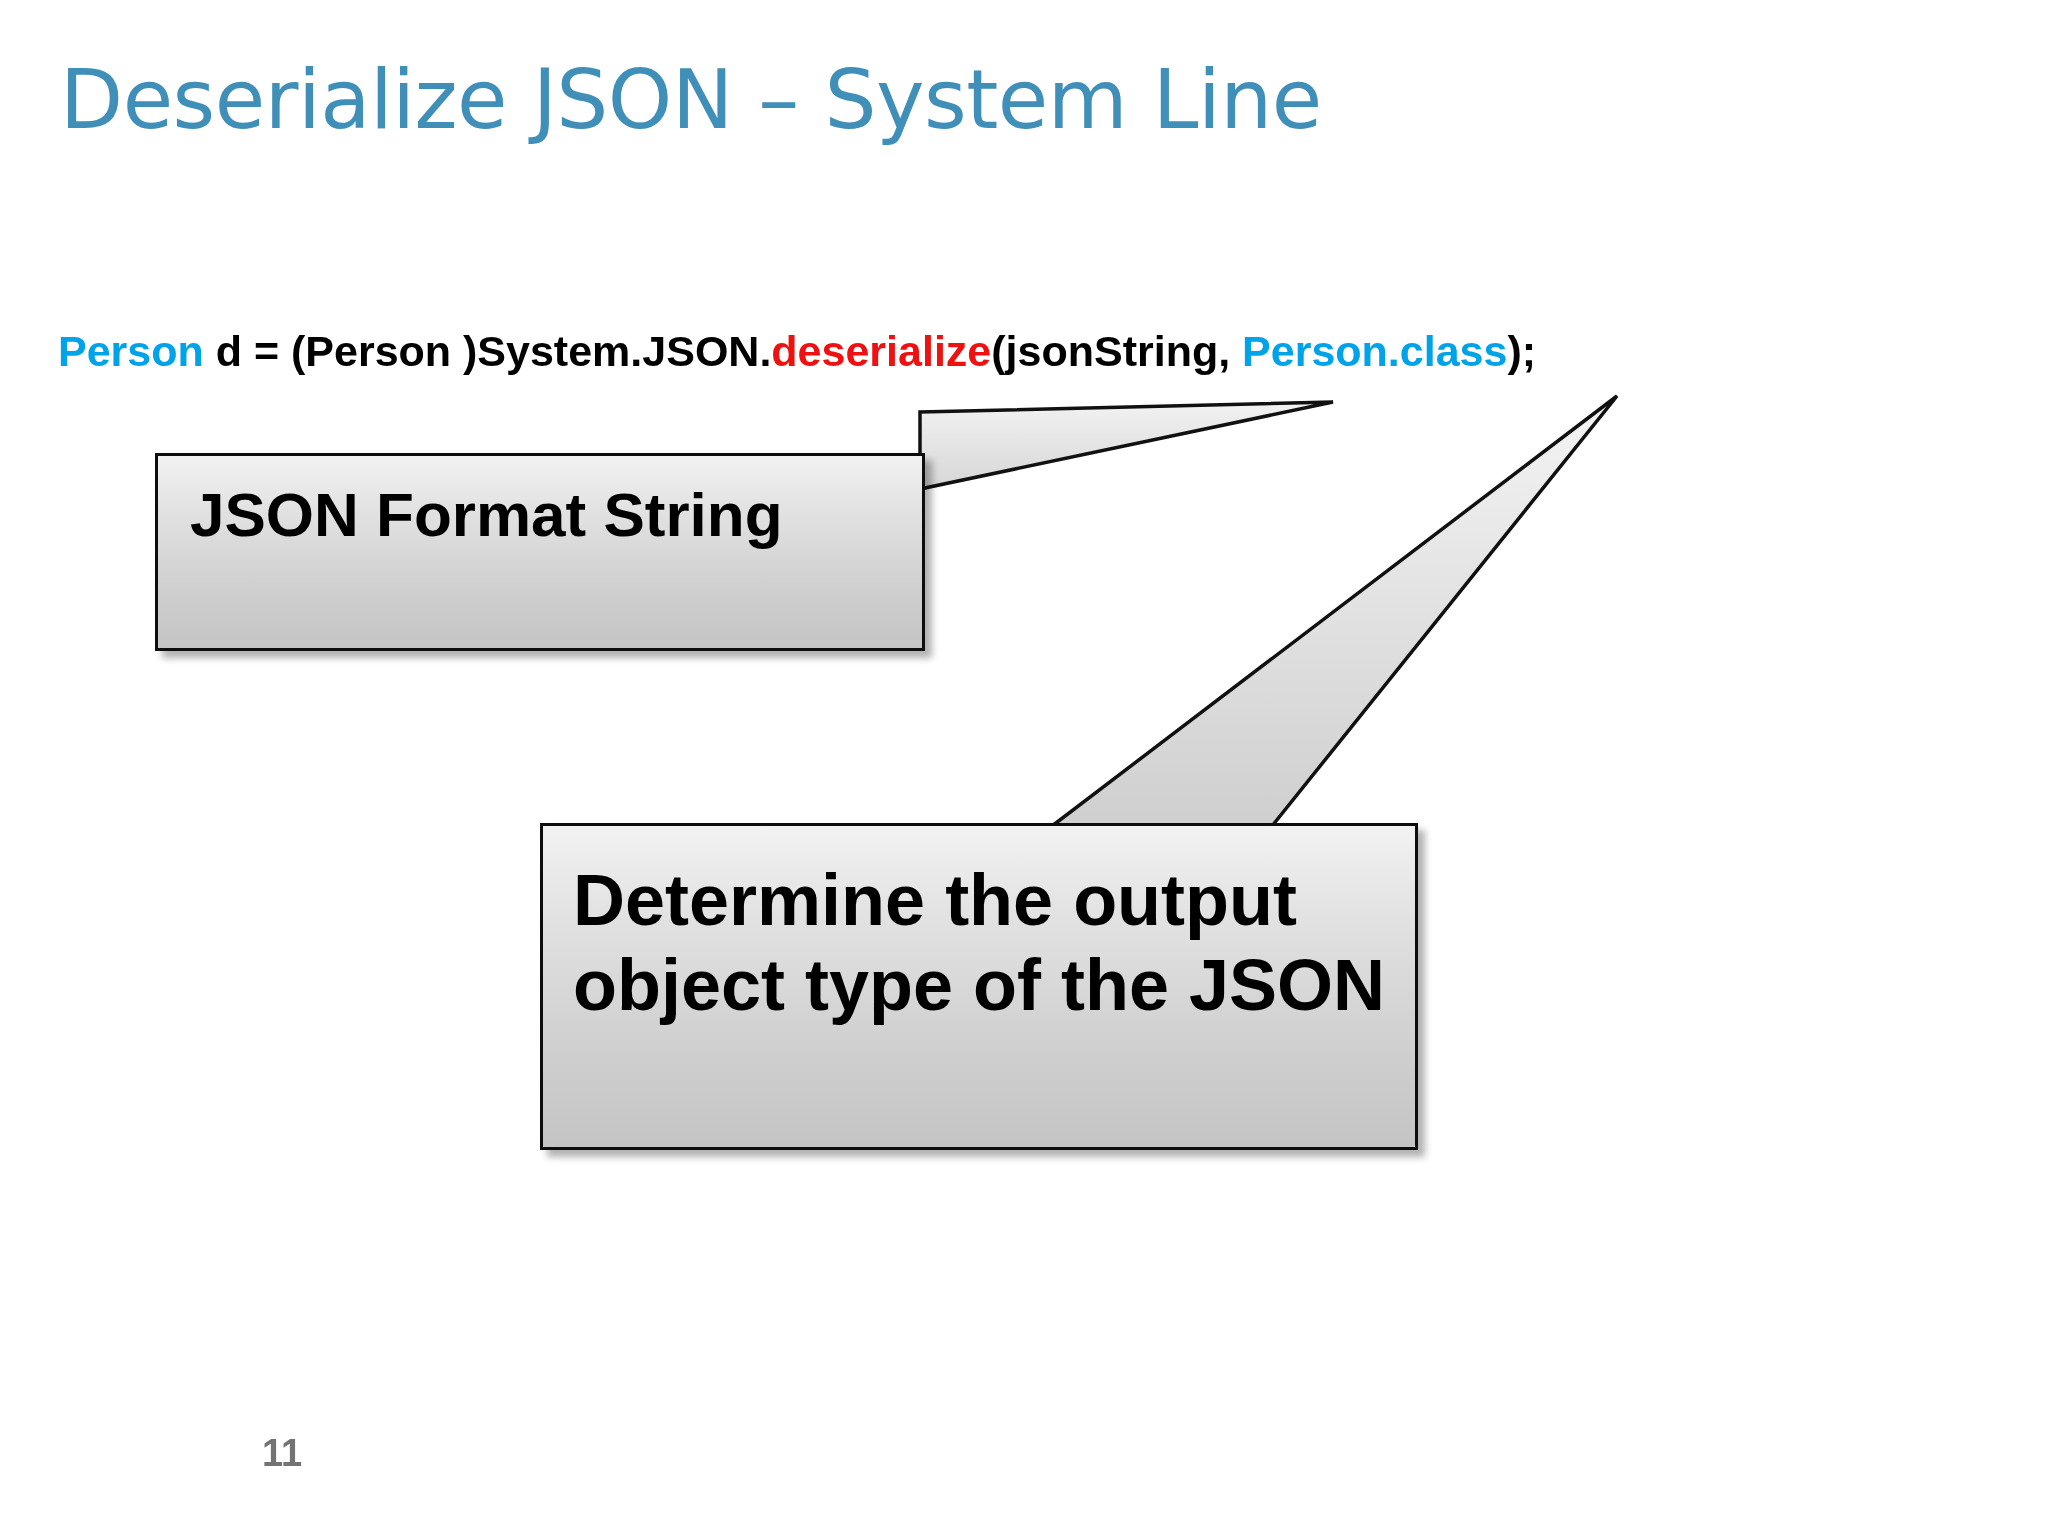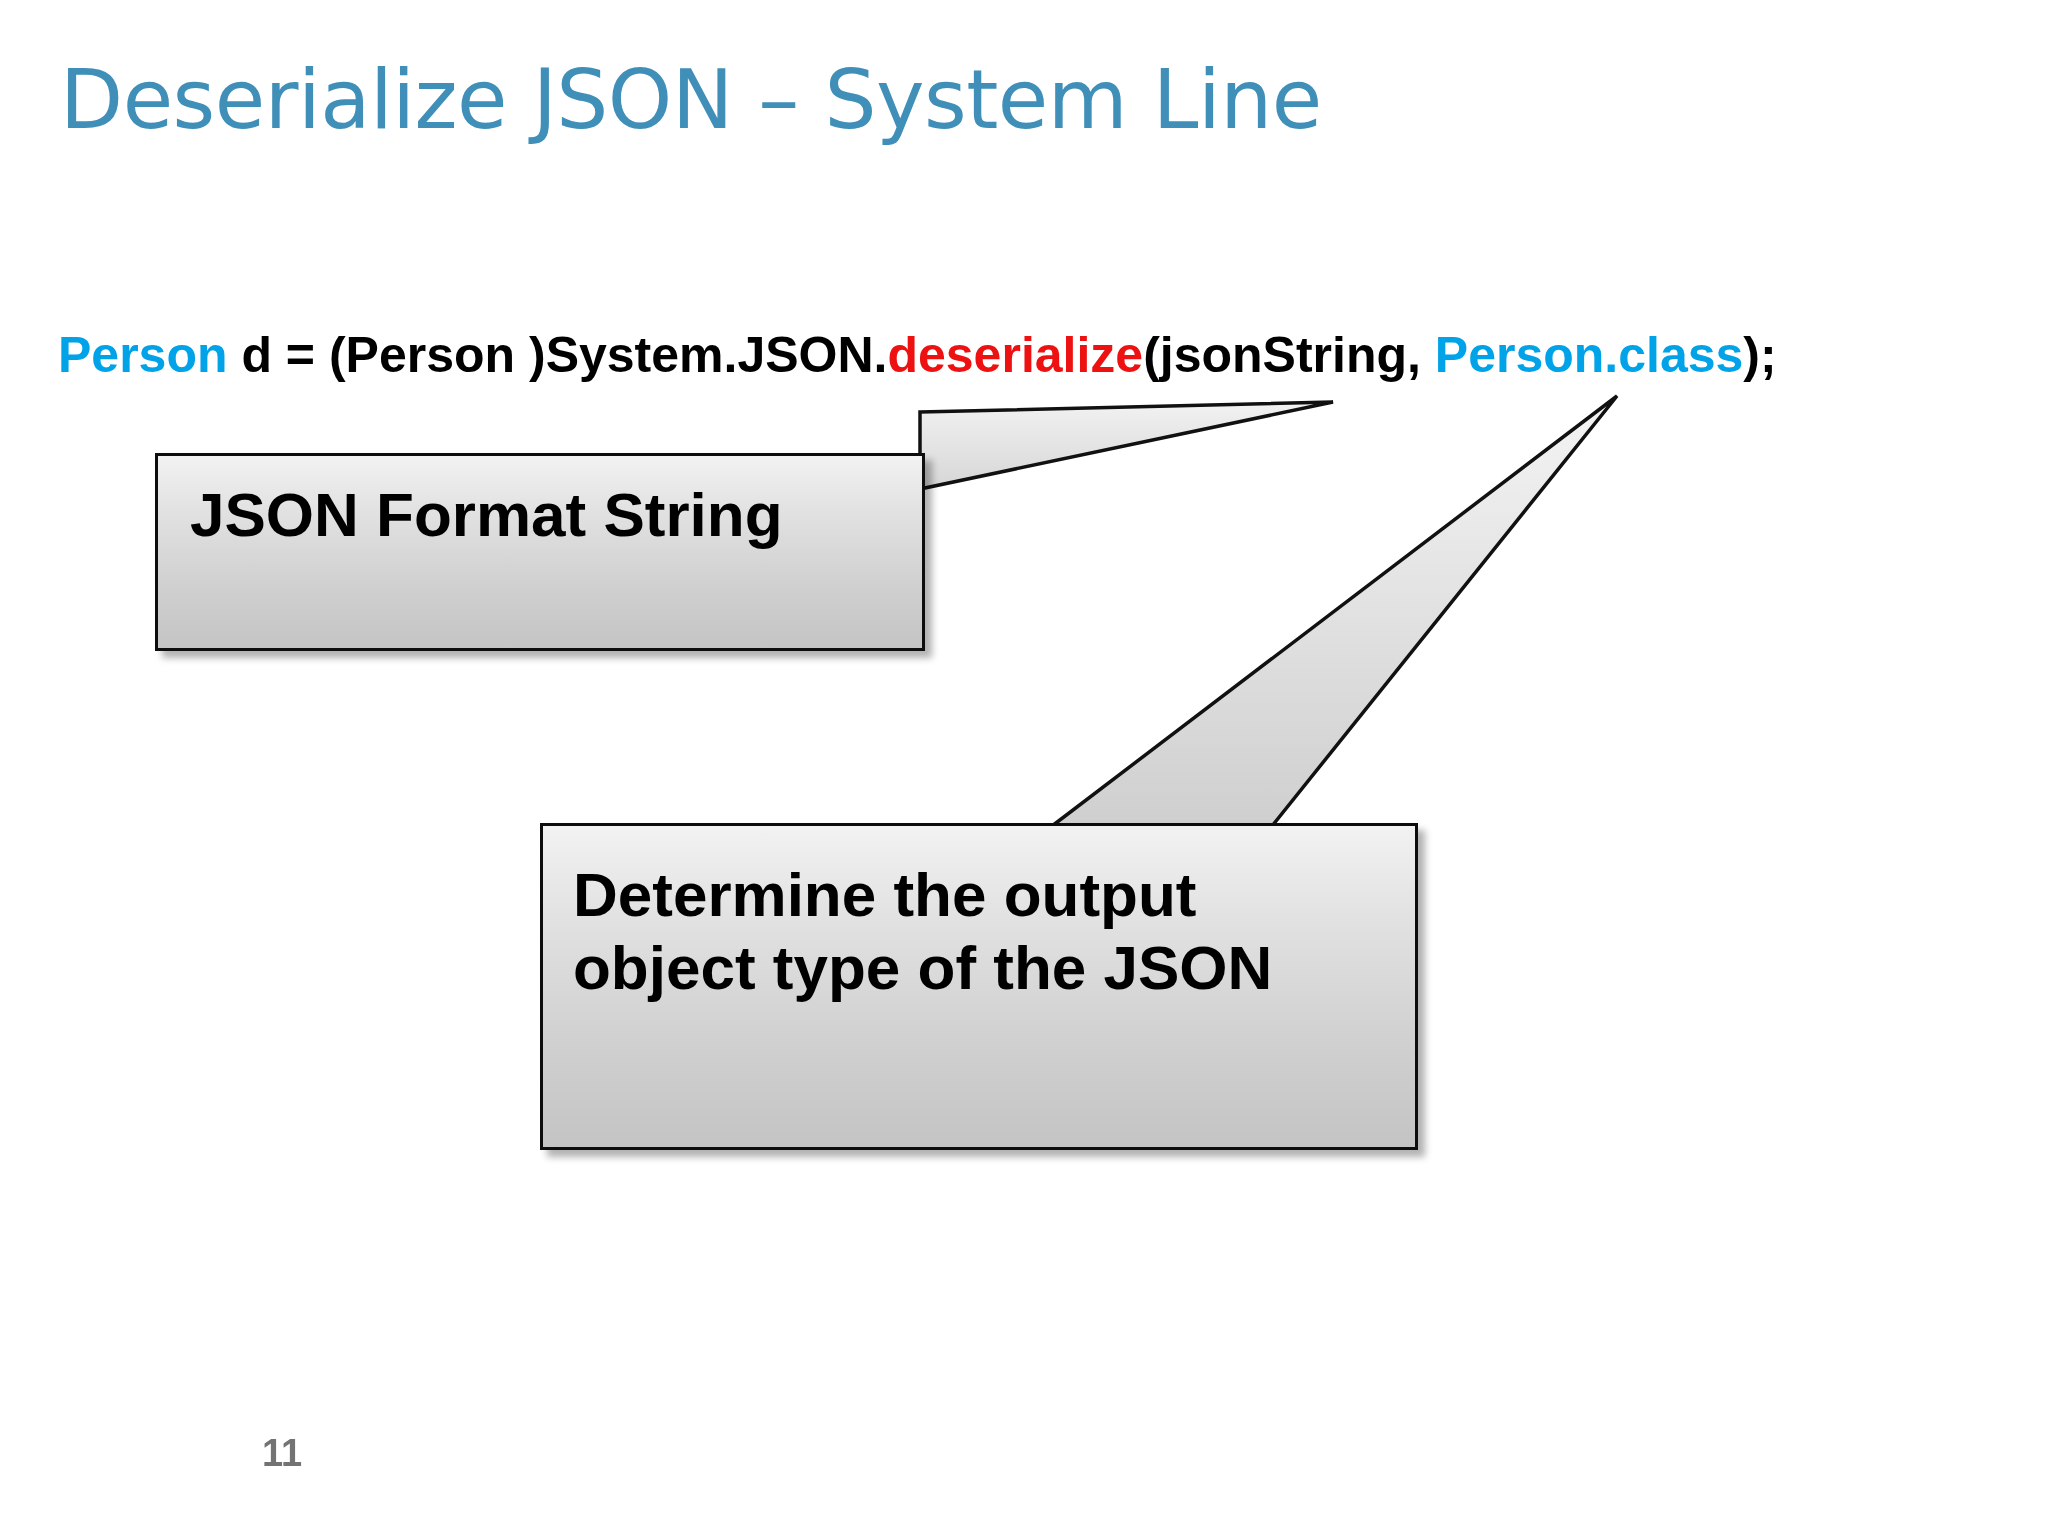--- a/index.html
+++ b/index.html
@@ -40,21 +40,21 @@
     line-height: 1.1;
   }
 
   
   #code-line {
     position: absolute;
     left: 58px;
     top: 330px;
     width: 1900px;
     font-family: "Liberation Sans Narrow", "Liberation Sans", sans-serif;
-    font-size: 50px;
+    font-size: 43px;
     font-weight: bold;
     color: #000000;
     white-space: nowrap;
     letter-spacing: 0px;
     line-height: 1.0;
   }
   #code-line .tok-type   { color: #00a2e8; }
   #code-line .tok-method { color: #ee1111; }
   #code-line .tok-plain  { color: #000000; }
 
@@ -86,21 +86,21 @@
     margin-top: 43px;
   }
   #callout-1 .callout-text { font-size: 62px; }
 
   #callout-2 {
     left: 540px;
     top: 823px;
     width: 878px;
     height: 327px;
   }
-  #callout-2 .callout-text { font-size: 62px; top: 32px; left: 30px; }
+  #callout-2 .callout-text { font-size: 72px; top: 32px; left: 30px; }
   #callout-2 .callout-text .line2 { display: block; }
 
   
   #tails {
     position: absolute;
     left: 0;
     top: 0;
     width: 2048px;
     height: 1536px;
     z-index: 2;

